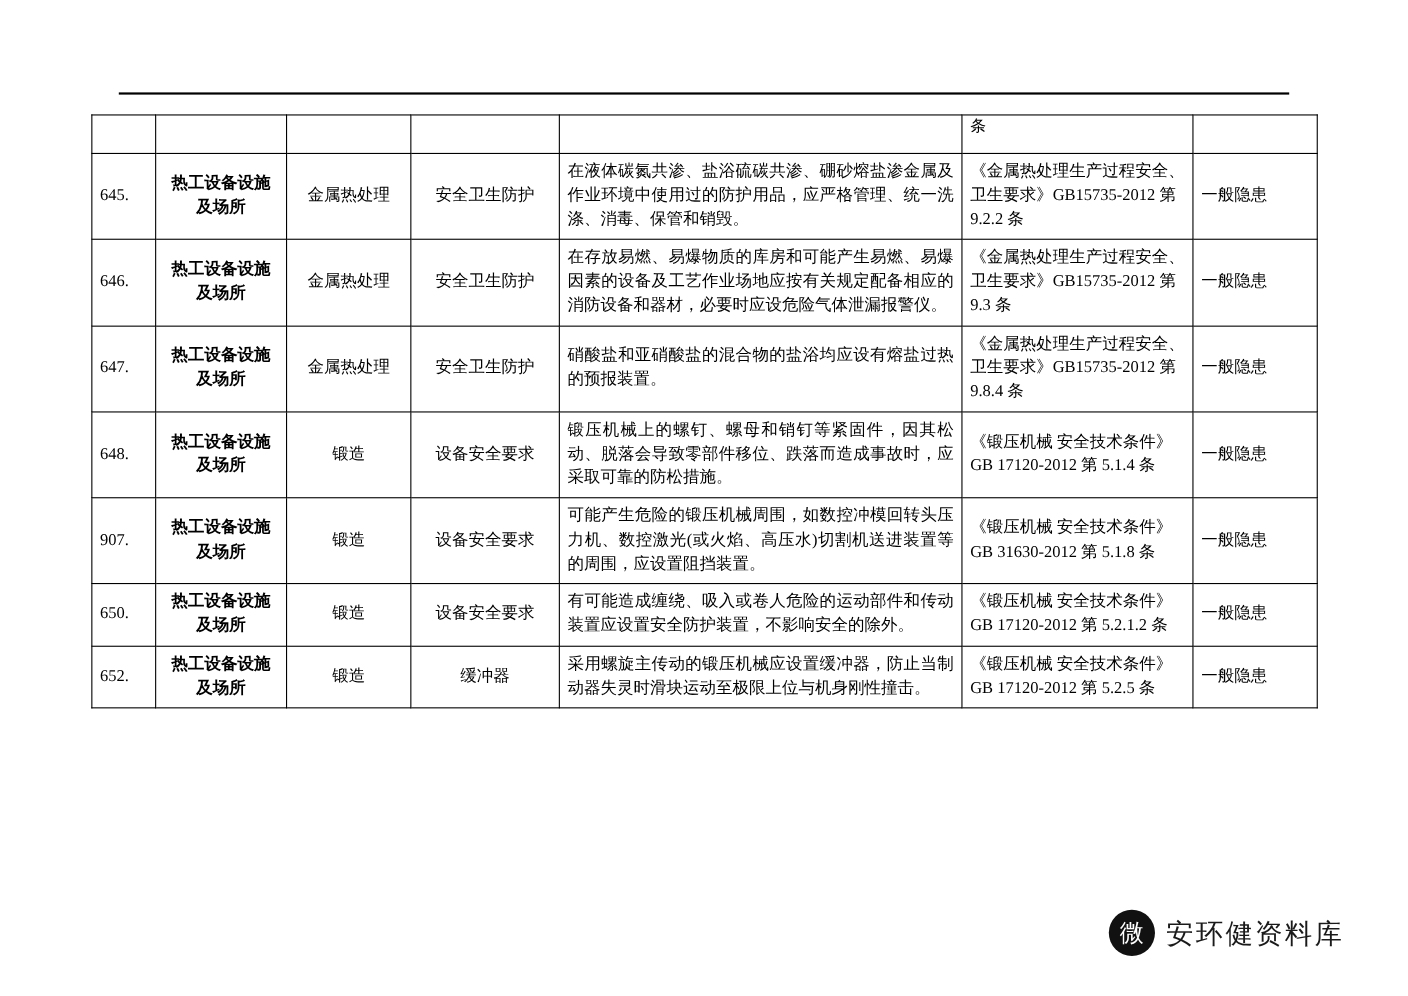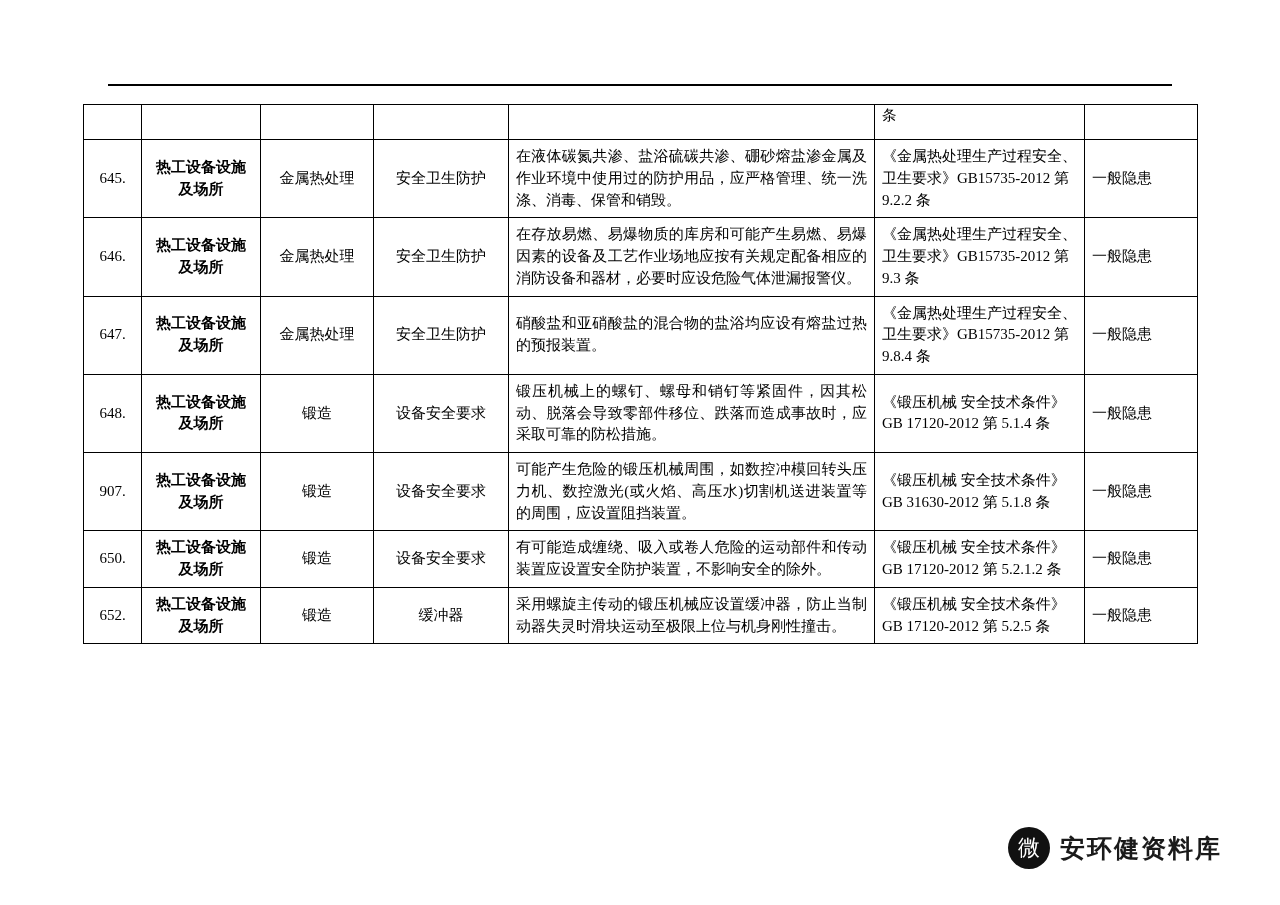--- a/index.html
+++ b/index.html
@@ -50,21 +50,21 @@
   }
   col.c-num { width: 58px; }
   col.c-cat { width: 119px; }
   col.c-sub { width: 113px; }
   col.c-item { width: 135px; }
   col.c-desc { width: 366px; }
   col.c-basis { width: 210px; }
   col.c-level { width: 113px; }
 
   .c-num-cell {
-    text-align: center;
+    text-align: left;
     font-size: 15px;
   }
   .c-cat-cell, .c-sub-cell, .c-item-cell {
     text-align: center;
   }
   .c-cat-cell {
     line-height: 1.5;
     font-weight: bold;
   }
   .c-desc-cell {
@@ -116,21 +116,21 @@
     transform: translate(-50%, -50%);
     color: #ffffff;
     font-size: 22px;
     line-height: 1;
   }
   .logo-text {
     font-family: "Liberation Sans", "DejaVu Sans", sans-serif;
     font-size: 25px;
     letter-spacing: 2px;
     color: #1a1a1a;
-    font-weight: 700;
+    font-weight: 400;
   }
 </style>
 </head>
 <body>
 
 <div class="page">
 
   <div class="top-rule"></div>
 
   <div class="table-wrap">

